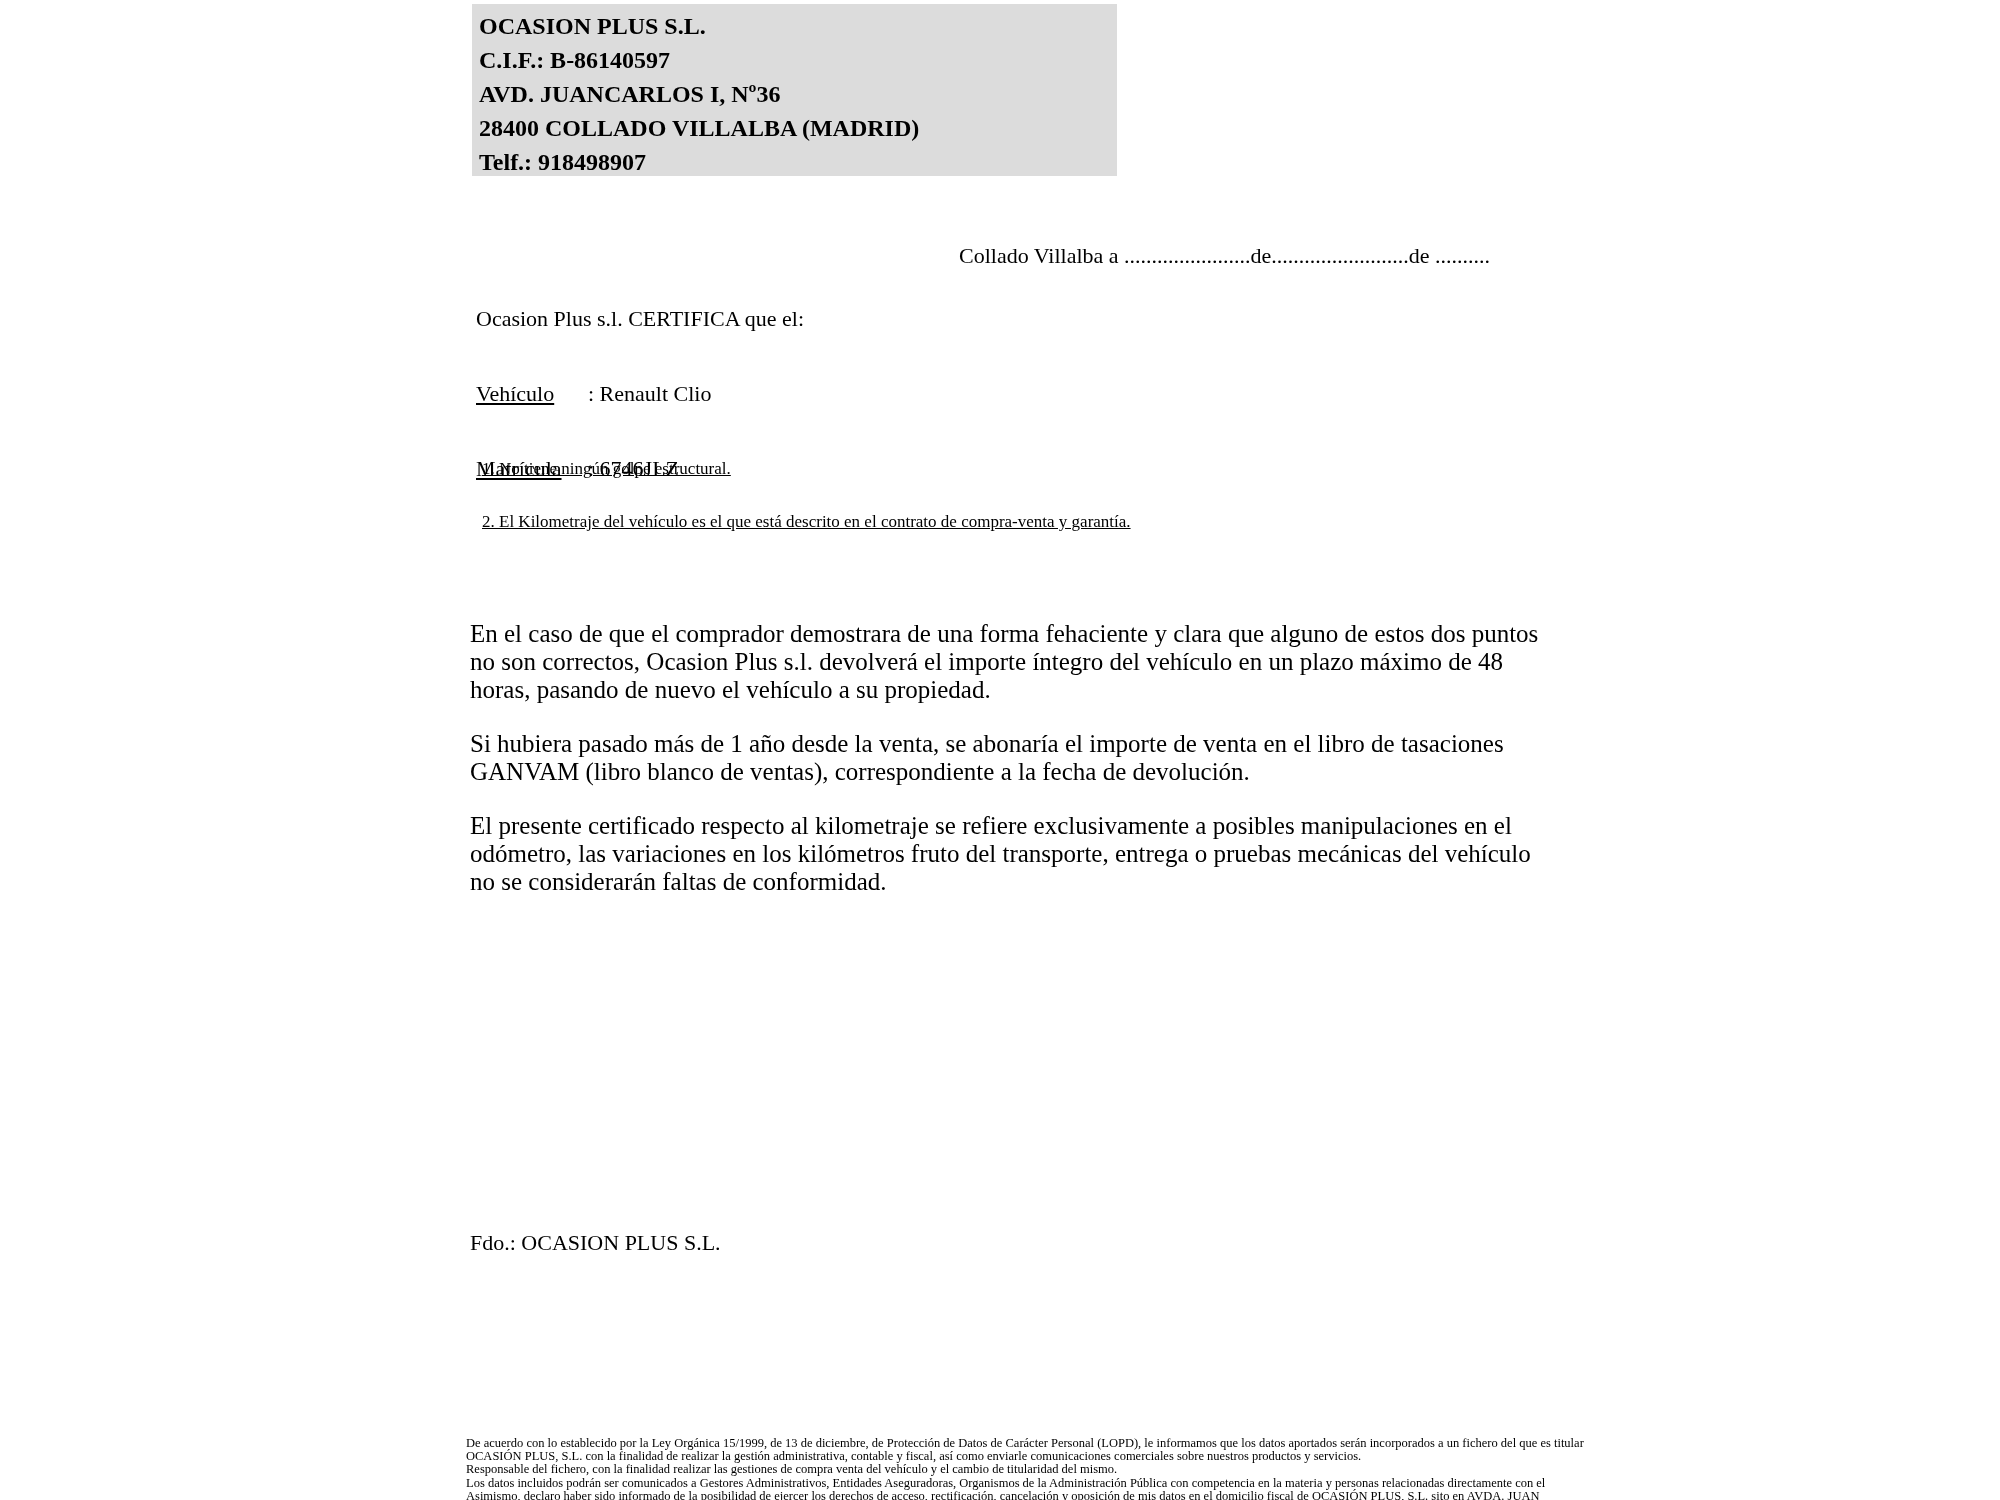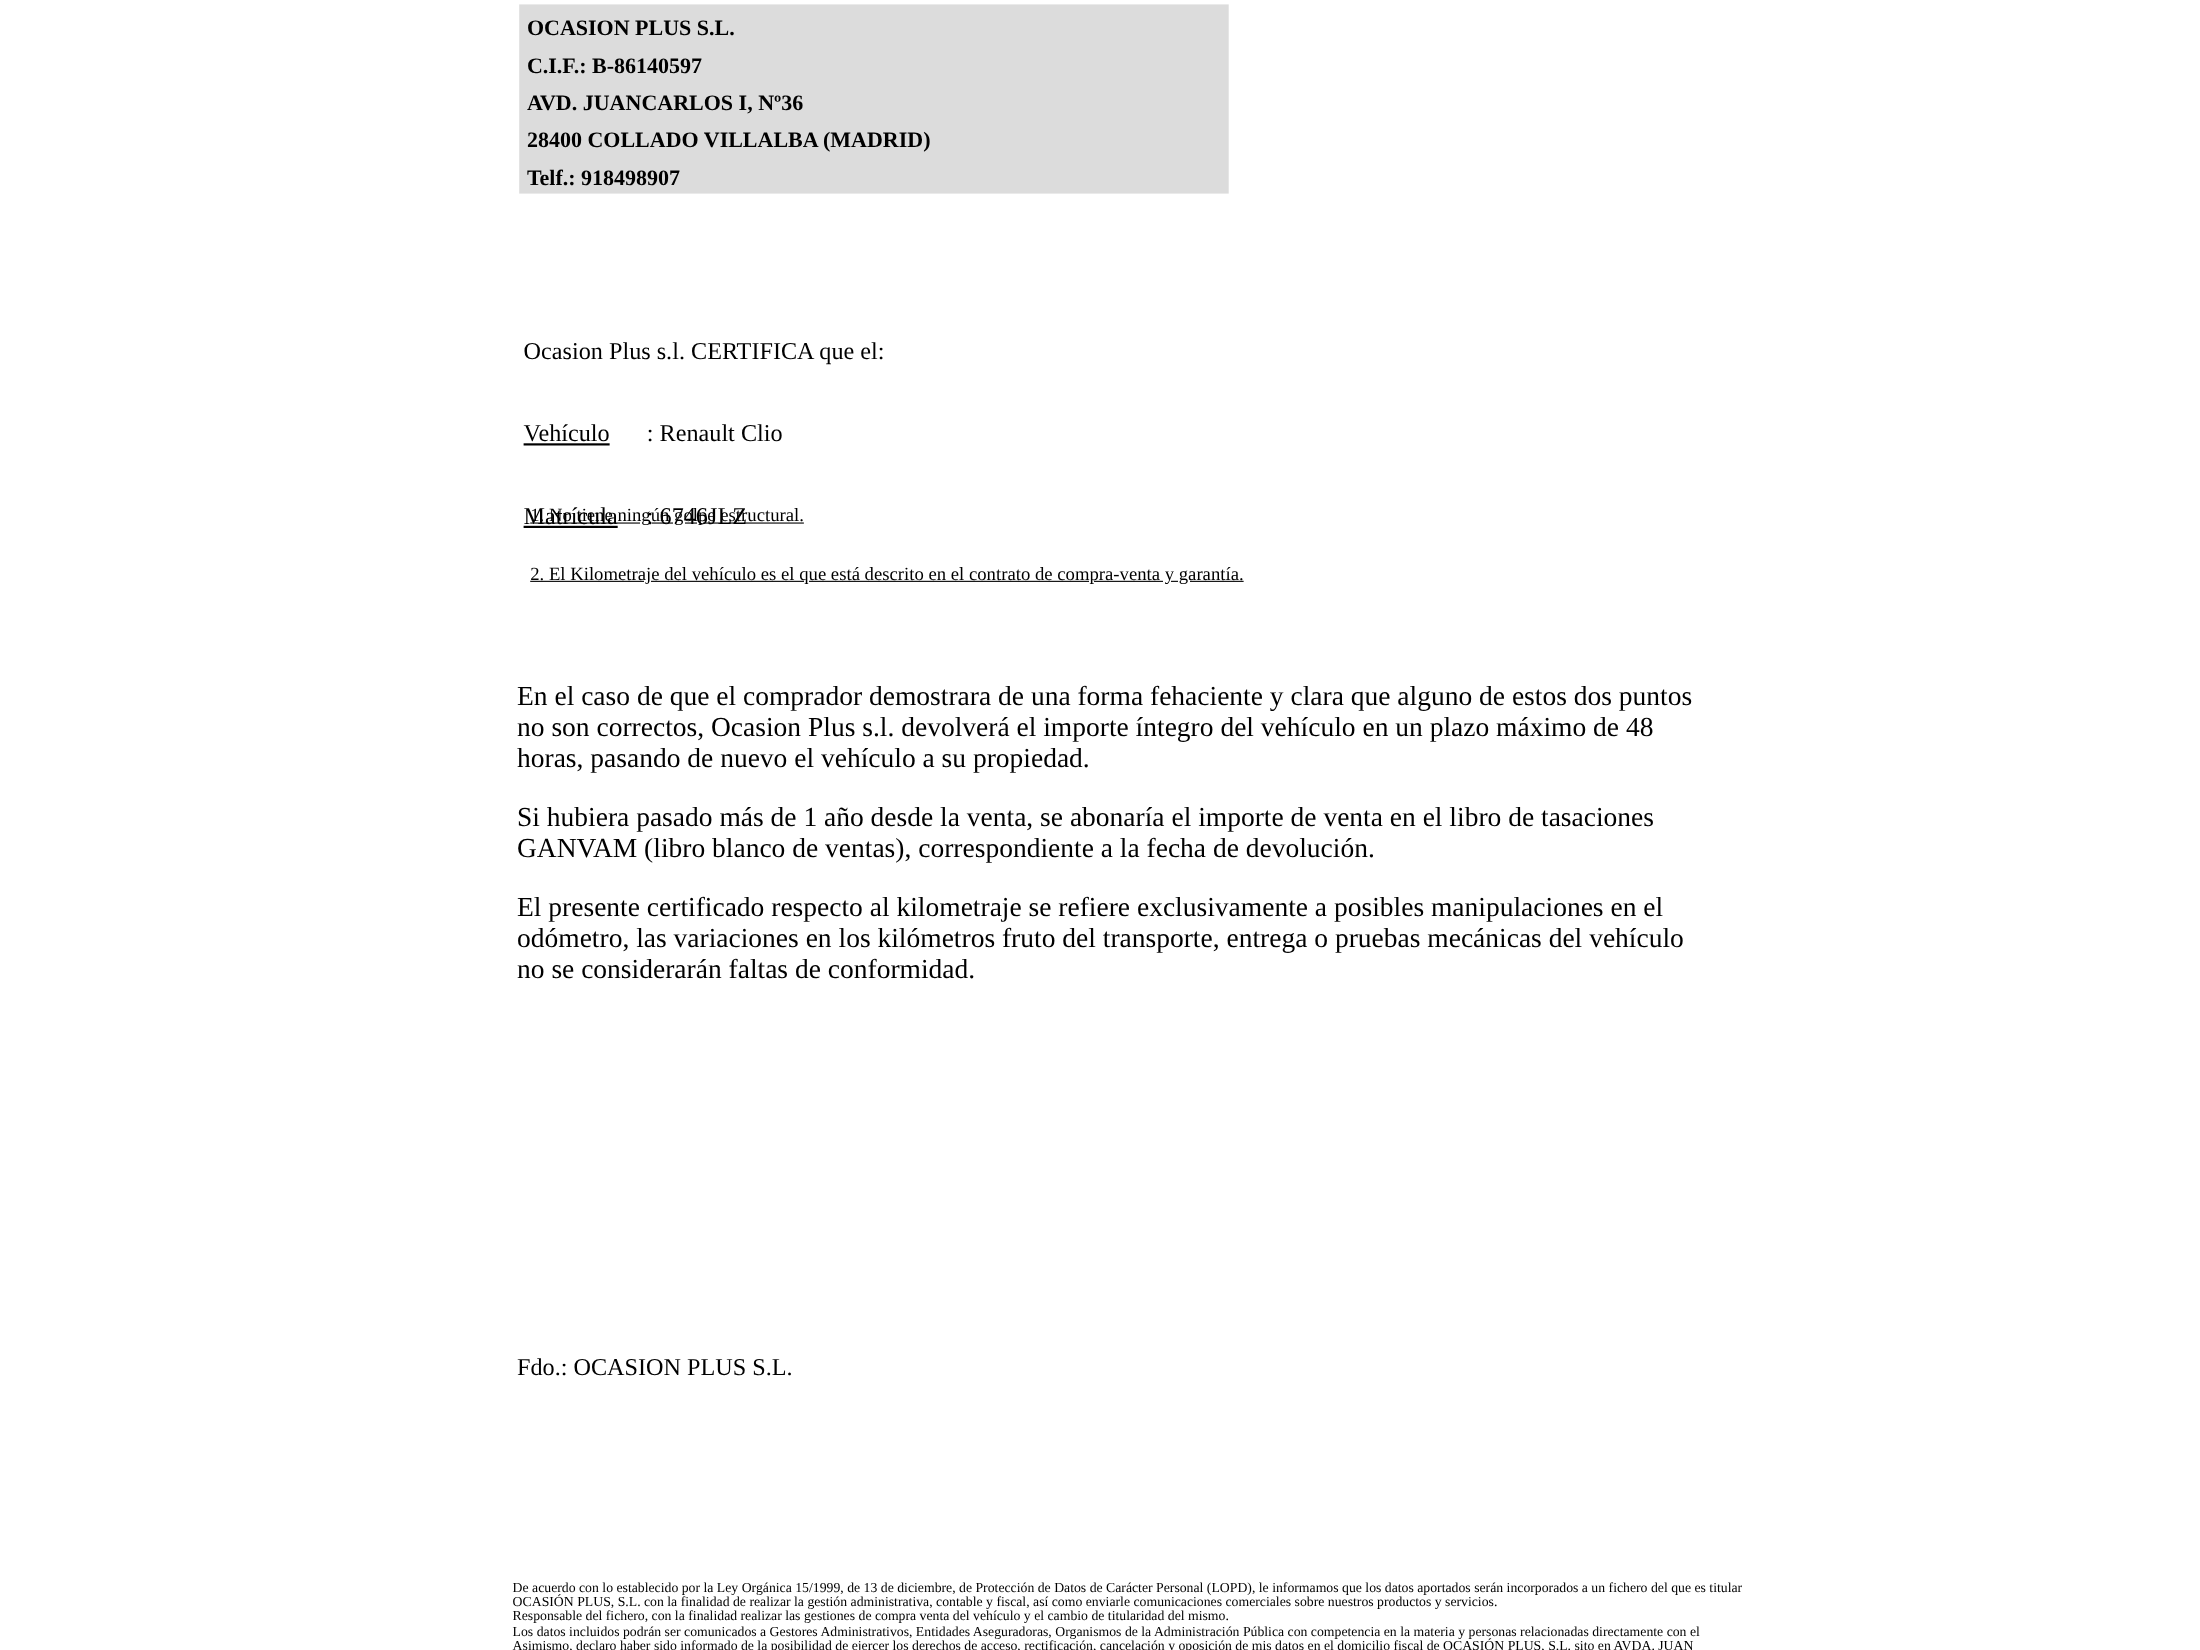--- a/index.html
+++ b/index.html
@@ -21,21 +21,21 @@
     left: 472px;
     top: 4px;
     width: 645px;
     height: 172px;
     background: var(--header_bg, #dcdcdc);
     box-sizing: border-box;
     padding: 5px 0 0 7px;
   }
   .header-box div {
     font-weight: bold;
-    font-size: 20px;
+    font-size: 24px;
     line-height: 34px;
     white-space: nowrap;
   }
   .date-line {
     position: absolute;
     left: 959px;
     top: 242px;
     font-size: 22px;
     line-height: 28px;
     white-space: nowrap;
@@ -102,20 +102,21 @@
 <div class="page">
 
   <div class="header-box">
     <div>OCASION PLUS S.L.</div>
     <div>C.I.F.: B-86140597</div>
     <div>AVD. JUANCARLOS I, Nº36</div>
     <div>28400 COLLADO VILLALBA (MADRID)</div>
     <div>Telf.: 918498907</div>
   </div>
 
+  <div class="date-line">Collado Villalba a .......................de.........................de ..........</div>
 
   <div class="certify">
     <div>Ocasion Plus s.l. CERTIFICA que el:</div>
     <div class="field-row">
       <span class="label">Vehículo</span><span>: Renault Clio</span>
     </div>
     <div class="field-row">
       <span class="label">Matrícula</span><span>: 6746JLZ</span>
     </div>
   </div>

